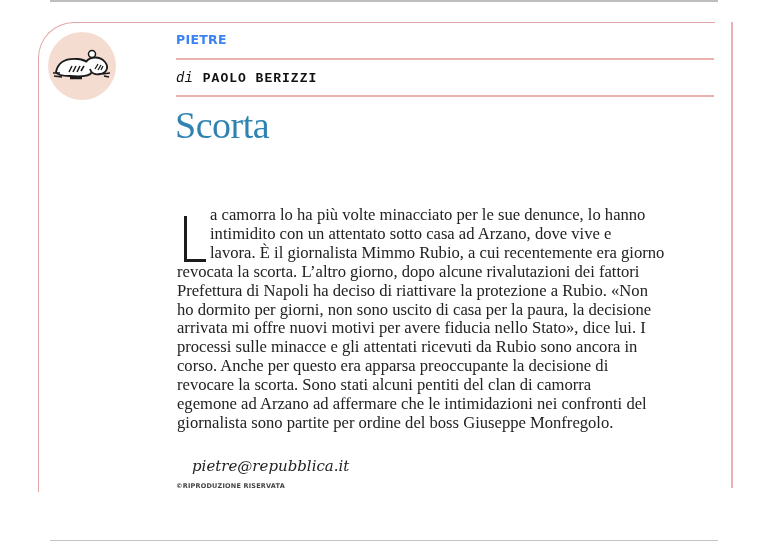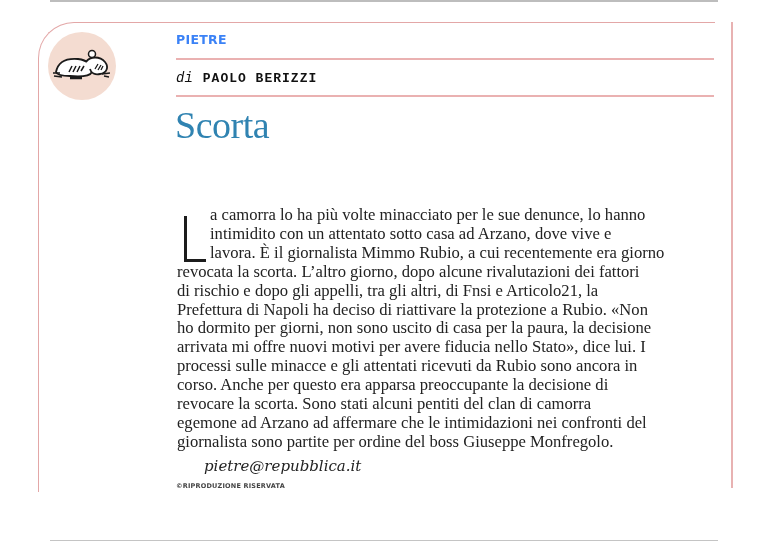--- a/index.html
+++ b/index.html
@@ -19,21 +19,21 @@
   .byline .name { font-family:Liberation Mono, monospace; font-weight:bold; font-size:13px; letter-spacing:1px; }
   .rule2 { position:absolute; left:176px; top:95px; width:538px; height:2px; background:#eab1b1; }
   .headline { position:absolute; left:175px; top:103px; font-family:Liberation Serif, serif; font-weight:200; font-size:38px; letter-spacing:-0.5px; color:#0369a1; -webkit-text-stroke:0; }
   .headline span { font-weight:normal; opacity:0.82; }
   .body { position:absolute; left:177px; top:206px; width:546px; font-family:"Liberation Serif", serif; font-size:16.6px; line-height:18.9px; color:#222; }
   .body .line { display:block; white-space:nowrap; }
   .body .indent { padding-left:33px; }
   .dropcap { position:absolute; left:178px; top:216px; width:28px; height:46px; }
   .dropcap .v { position:absolute; left:6px; top:0; width:3px; height:46px; background:#1c1c1c; }
   .dropcap .h { position:absolute; left:6px; top:43px; width:22px; height:3px; background:#1c1c1c; }
-  .email { position:absolute; left:204px; top:457px; font-family:"DejaVu Serif", serif; font-style:italic; font-size:15px; color:#222; }
+  .email { position:absolute; left:192px; top:457px; font-family:"DejaVu Serif", serif; font-style:italic; font-size:15px; color:#222; }
   .copyright { position:absolute; left:176px; top:482px; font-family:"DejaVu Sans", sans-serif; font-size:6.5px; font-weight:bold; letter-spacing:0.2px; color:#444; }
 </style>
 </head>
 <body>
 
 <div class="top-rule"></div>
 
 <div class="frame"></div>
 <div class="frame-mask"></div>
 <div class="right-rule"></div>
@@ -63,21 +63,20 @@
 <div class="dropcap">
   <div class="v"></div>
     <div class="h"></div>
 </div>
 
 <div class="body">
   <span class="line indent">a camorra lo ha più volte minacciato per le sue denunce, lo hanno</span>
   <span class="line indent">intimidito con un attentato sotto casa ad Arzano, dove vive e</span>
   <span class="line indent">lavora. È il giornalista Mimmo Rubio, a cui recentemente era giorno</span>
   <span class="line">revocata la scorta. L’altro giorno, dopo alcune rivalutazioni dei fattori</span>
-  <span class="line">di rischio e dopo gli appelli, tra gli altri, di Fnsi e Articolo21, la</span>
   <span class="line">Prefettura di Napoli ha deciso di riattivare la protezione a Rubio. «Non</span>
   <span class="line">ho dormito per giorni, non sono uscito di casa per la paura, la decisione</span>
   <span class="line">arrivata mi offre nuovi motivi per avere fiducia nello Stato», dice lui. I</span>
   <span class="line">processi sulle minacce e gli attentati ricevuti da Rubio sono ancora in</span>
   <span class="line">corso. Anche per questo era apparsa preoccupante la decisione di</span>
   <span class="line">revocare la scorta. Sono stati alcuni pentiti del clan di camorra</span>
   <span class="line">egemone ad Arzano ad affermare che le intimidazioni nei confronti del</span>
   <span class="line">giornalista sono partite per ordine del boss Giuseppe Monfregolo.</span>
 </div>
 

